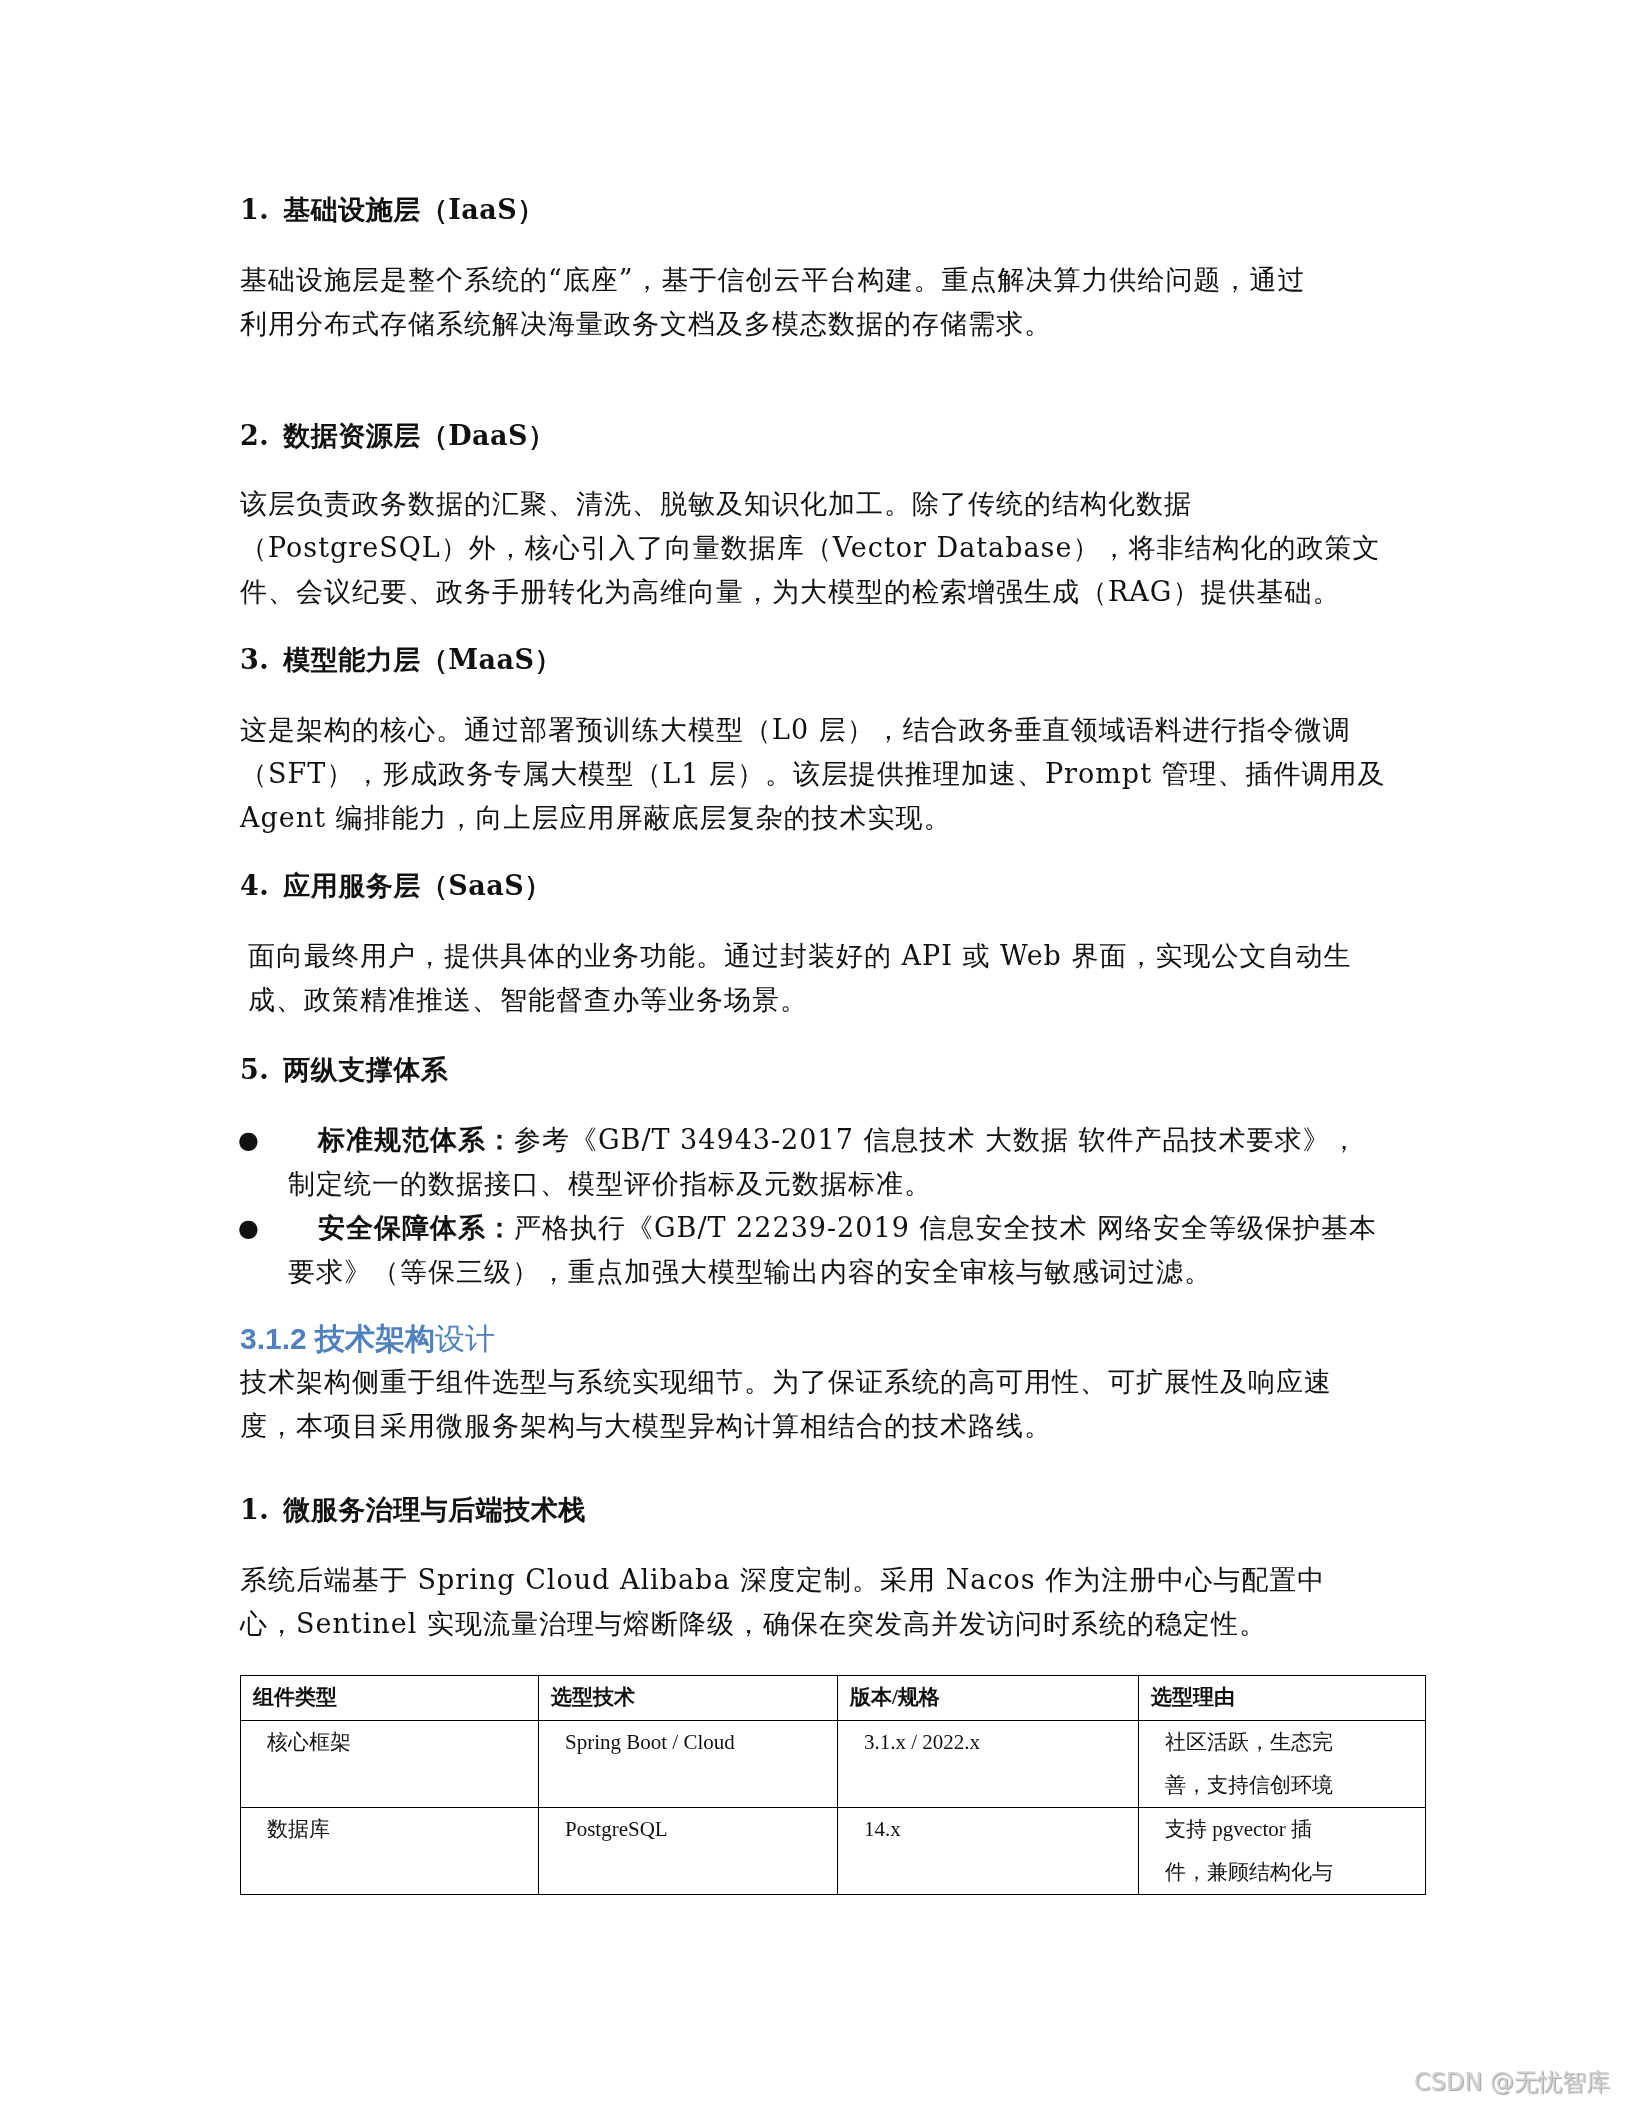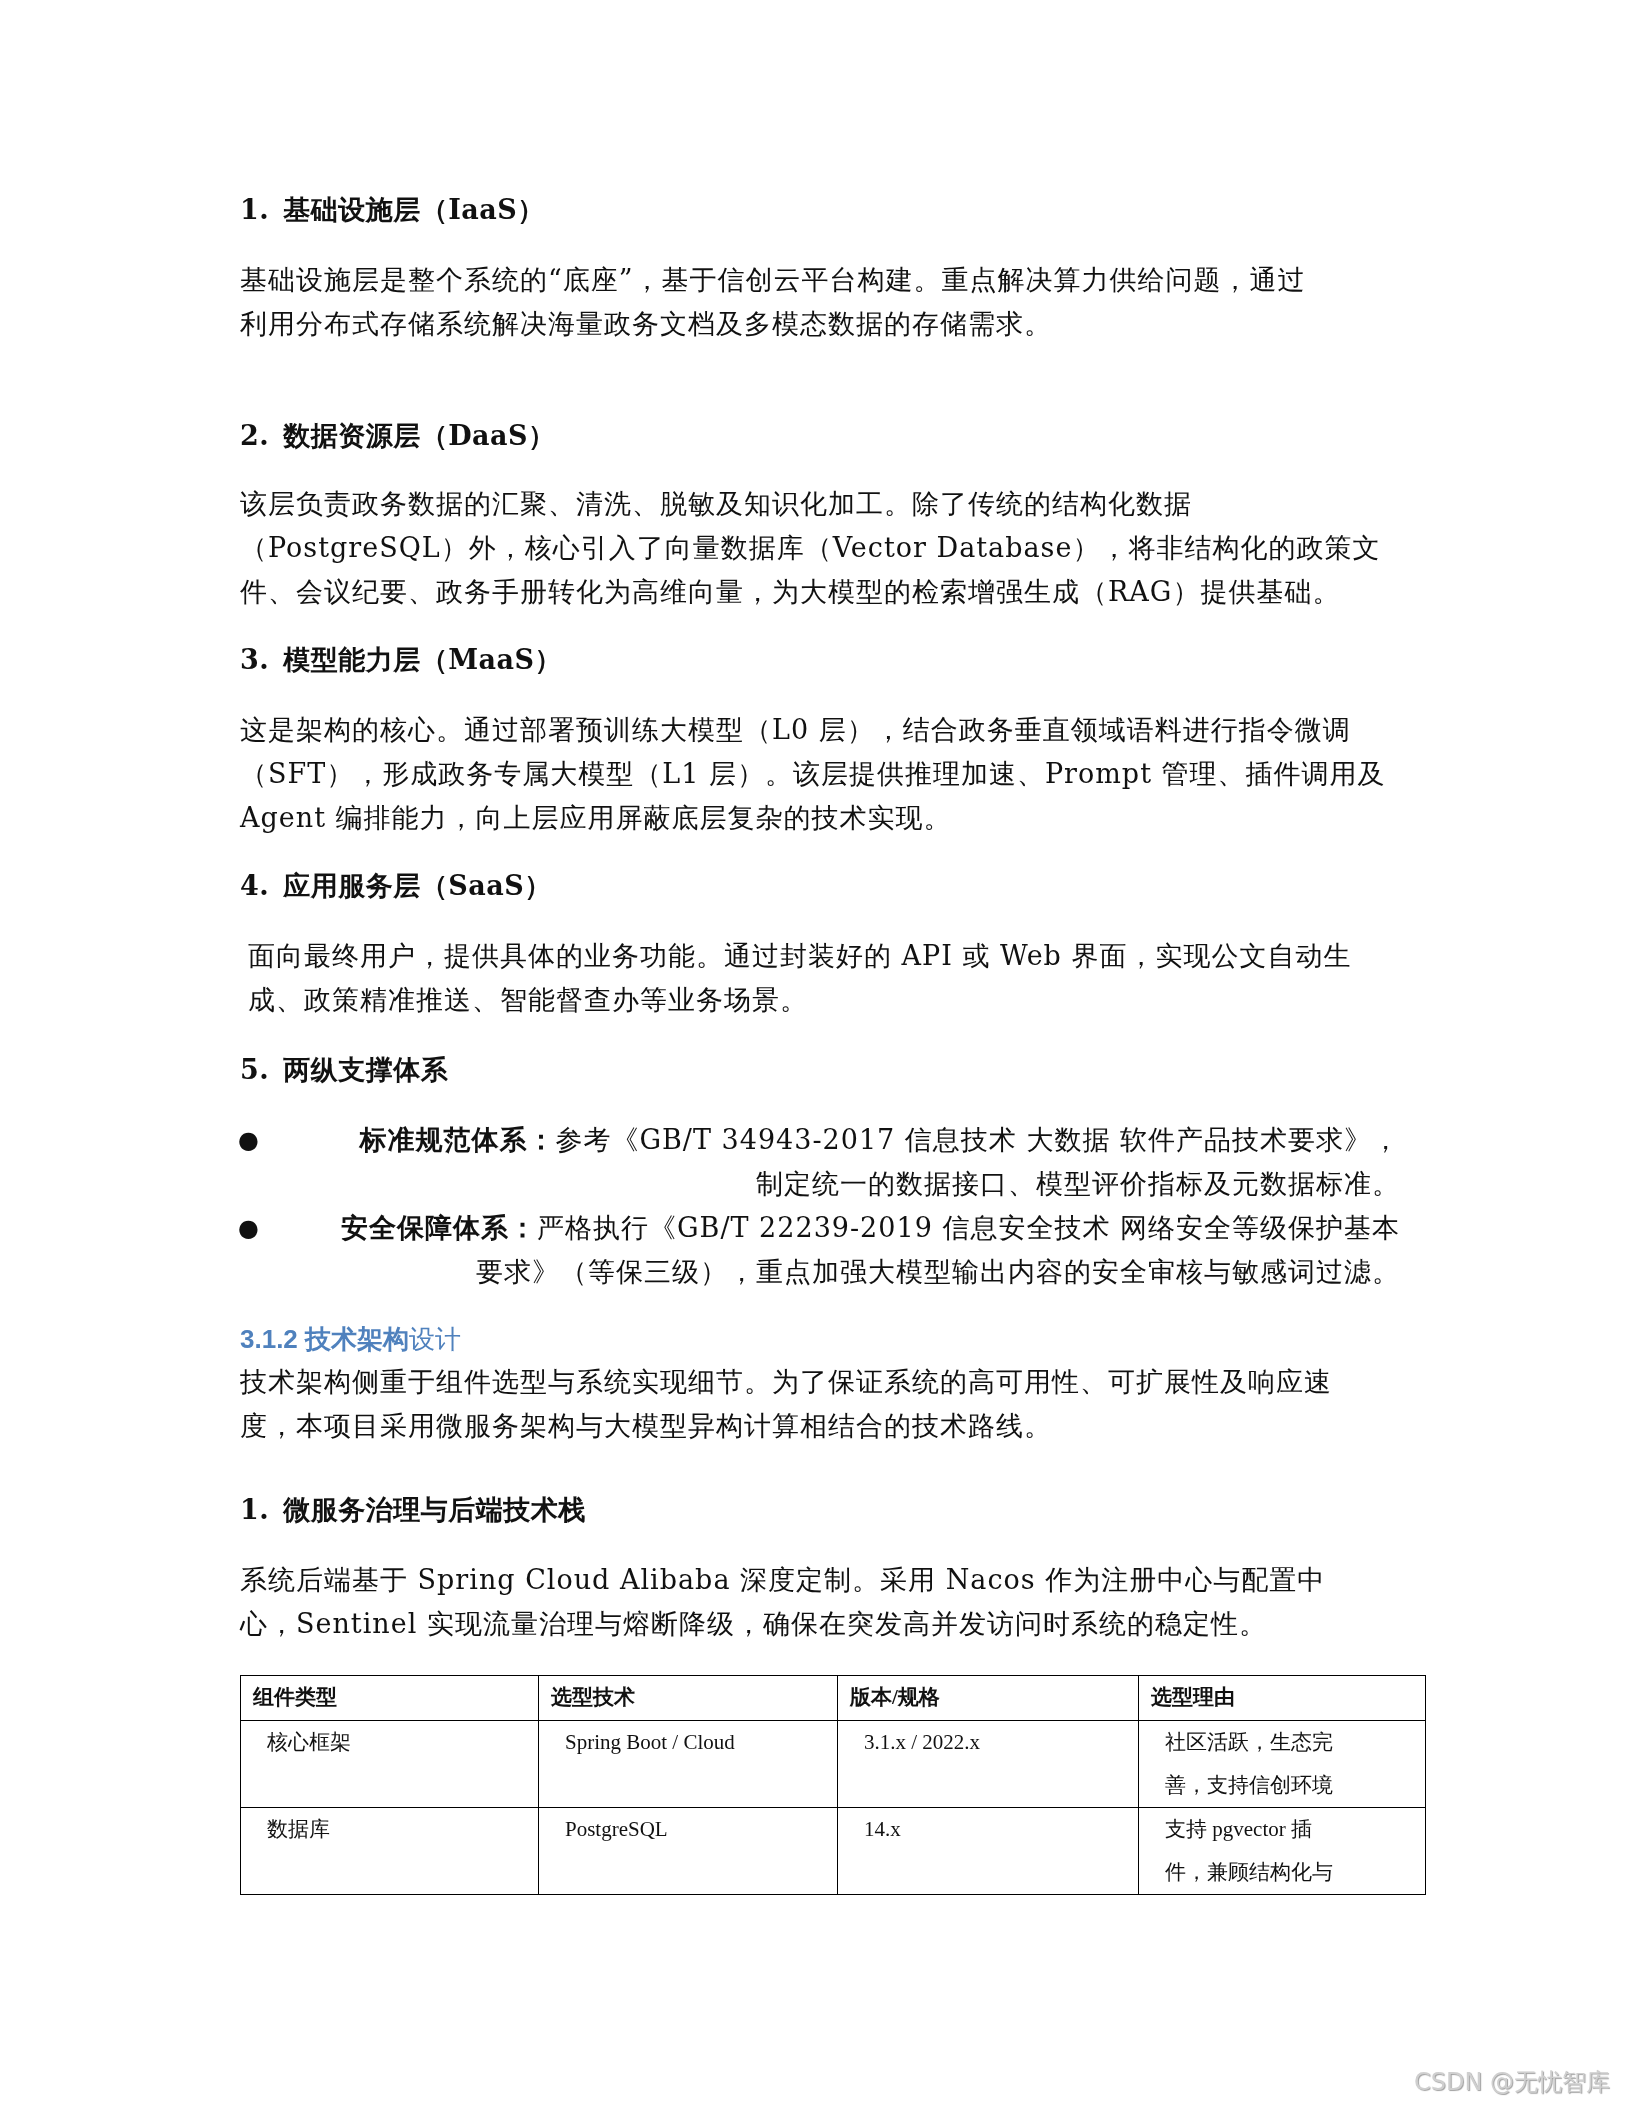--- a/index.html
+++ b/index.html
@@ -51,28 +51,28 @@
       line-height: 44px;
       letter-spacing: 1px;
     }
     .bullet .dot {
       position: absolute;
       left: -2px;
       top: 0;
       font-size: 24px;
       font-family: "DejaVu Sans", sans-serif;
     }
-    .bullet .line { display: block; white-space: nowrap; padding-left: 48px; text-align: right; }
+    .bullet .line { display: block; white-space: nowrap; padding-left: 48px; }
     .bullet .line.first { padding-left: 78px; }
     .bullet .term { font-weight: bold; }
     .section-heading {
       position: absolute;
       left: 0;
       font-family: "Liberation Sans", "DejaVu Sans", sans-serif;
-      font-size: 26px;
+      font-size: 30px;
       line-height: 34px;
       color: #4f81bd;
       white-space: nowrap;
     }
     .section-heading .bold { font-weight: bold; }
     .section-heading .normal { font-weight: normal; }
     table.spec {
       position: absolute;
       left: 240px;
       top: 1675px;

